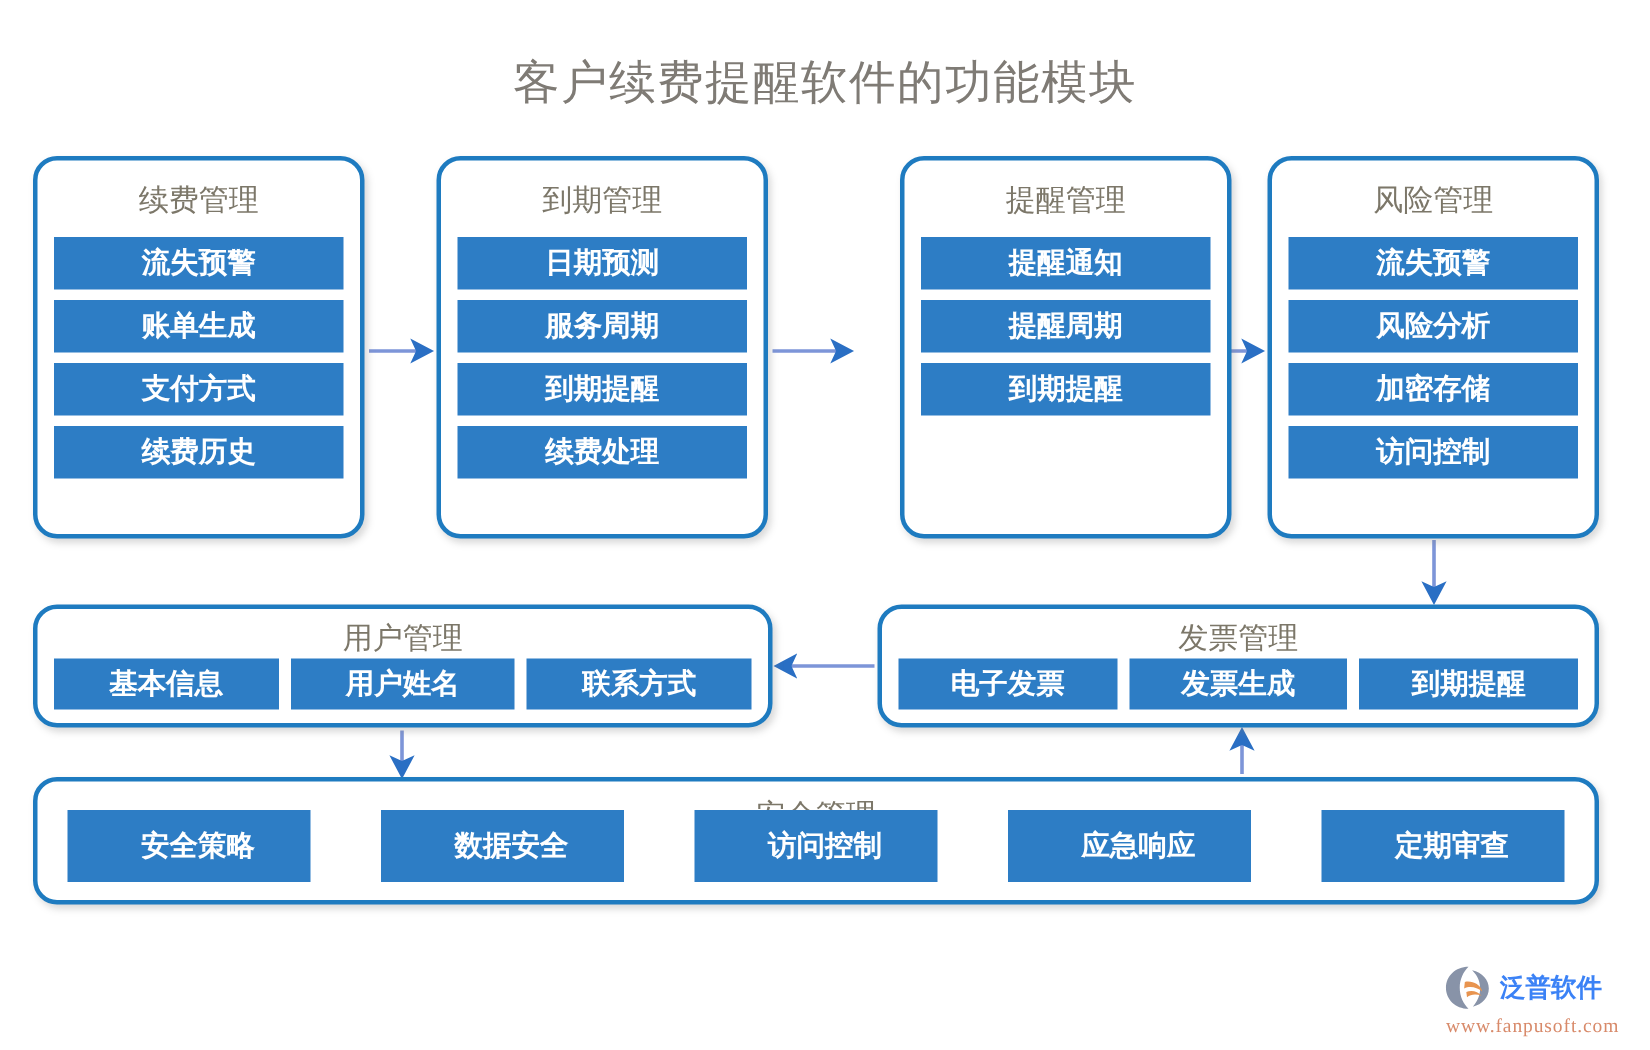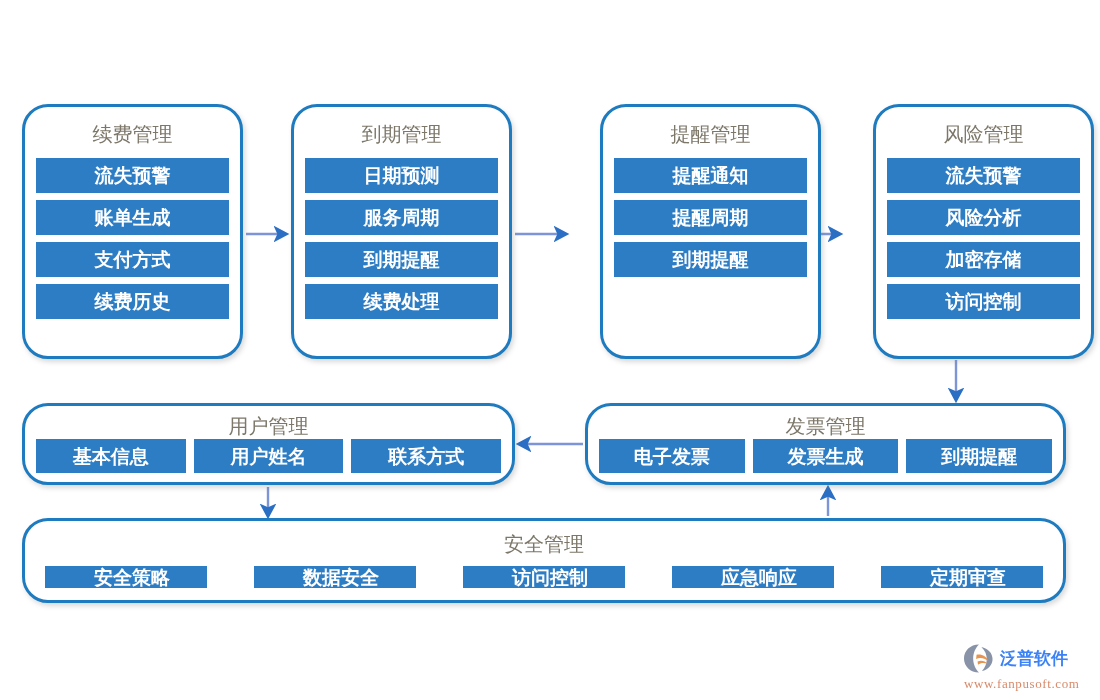--- a/index.html
+++ b/index.html
@@ -35,21 +35,21 @@
     letter-spacing: 1px;
     font-family: "Liberation Serif", "DejaVu Serif", serif;
   }
 
   
   .card {
     position: absolute;
     box-sizing: border-box;
     background: #ffffff;
     border: 3px solid #1e7bc0;
-    border-radius: 26px;
+    border-radius: 16px;
     box-shadow: 2px 3px 5px rgba(130,130,130,0.30);
   }
   .card-title {
     text-align: center;
     color: #7c7769;
     font-size: 20px;
     font-family: "Liberation Serif", "DejaVu Serif", serif;
     line-height: 1;
   }
 
@@ -81,21 +81,21 @@
     top: 51px;
     display: flex;
     flex-direction: column;
     gap: 7px;
   }
   .col-card .chip { height: 35px; }
 
   #card-renew   { left: 22px;  width: 221px; }
   #card-expiry  { left: 291px; width: 221px; }
   #card-remind  { left: 600px; width: 221px; }
-  #card-risk    { left: 845px; width: 221px; margin-left: 28px; }
+  #card-risk    { left: 845px; width: 221px; }
 
   
   .mid-card { top: 403px; height: 82px; }
   .mid-card .card-title {
     position: absolute;
     left: 0; right: 0;
     top: 10px;
   }
   .mid-card .chips {
     position: absolute;
@@ -125,21 +125,21 @@
   #card-security .chips {
     position: absolute;
     left: 20px; right: 20px;
     bottom: 12px;
     display: flex;
     flex-direction: row;
     justify-content: space-between;
   }
   #card-security .chip {
     width: 162px;
-    height: 22px;
+    height: 48px;
     padding-left: 12px;
   }
 
   
   #connectors {
     position: absolute;
     left: 0; top: 0;
     width: 1100px;
     height: 700px;
     pointer-events: none;
@@ -179,20 +179,21 @@
     margin-left: 2px;
     font-family: "Liberation Serif", "DejaVu Serif", serif;
     line-height: 1;
   }
 </style>
 </head>
 <body>
 
 <div id="canvas">
 
+  <div class="page-title">客户续费提醒软件的功能模块</div>
 
   <svg id="connectors" viewBox="0 0 1100 700">
     <defs>
       <marker id="ar-right" markerWidth="7" markerHeight="7" refX="5.2" refY="3.5" orient="auto">
         <path d="M0,0 L6.6,3.5 L0,7 L1.6,3.5 Z" fill="#2a6fc4"></path>
       </marker>
       <marker id="ar-left" markerWidth="7" markerHeight="7" refX="5.2" refY="3.5" orient="auto">
         <path d="M0,0 L6.6,3.5 L0,7 L1.6,3.5 Z" fill="#2a6fc4"></path>
       </marker>
       <marker id="ar-down" markerWidth="7" markerHeight="7" refX="5.2" refY="3.5" orient="auto">

